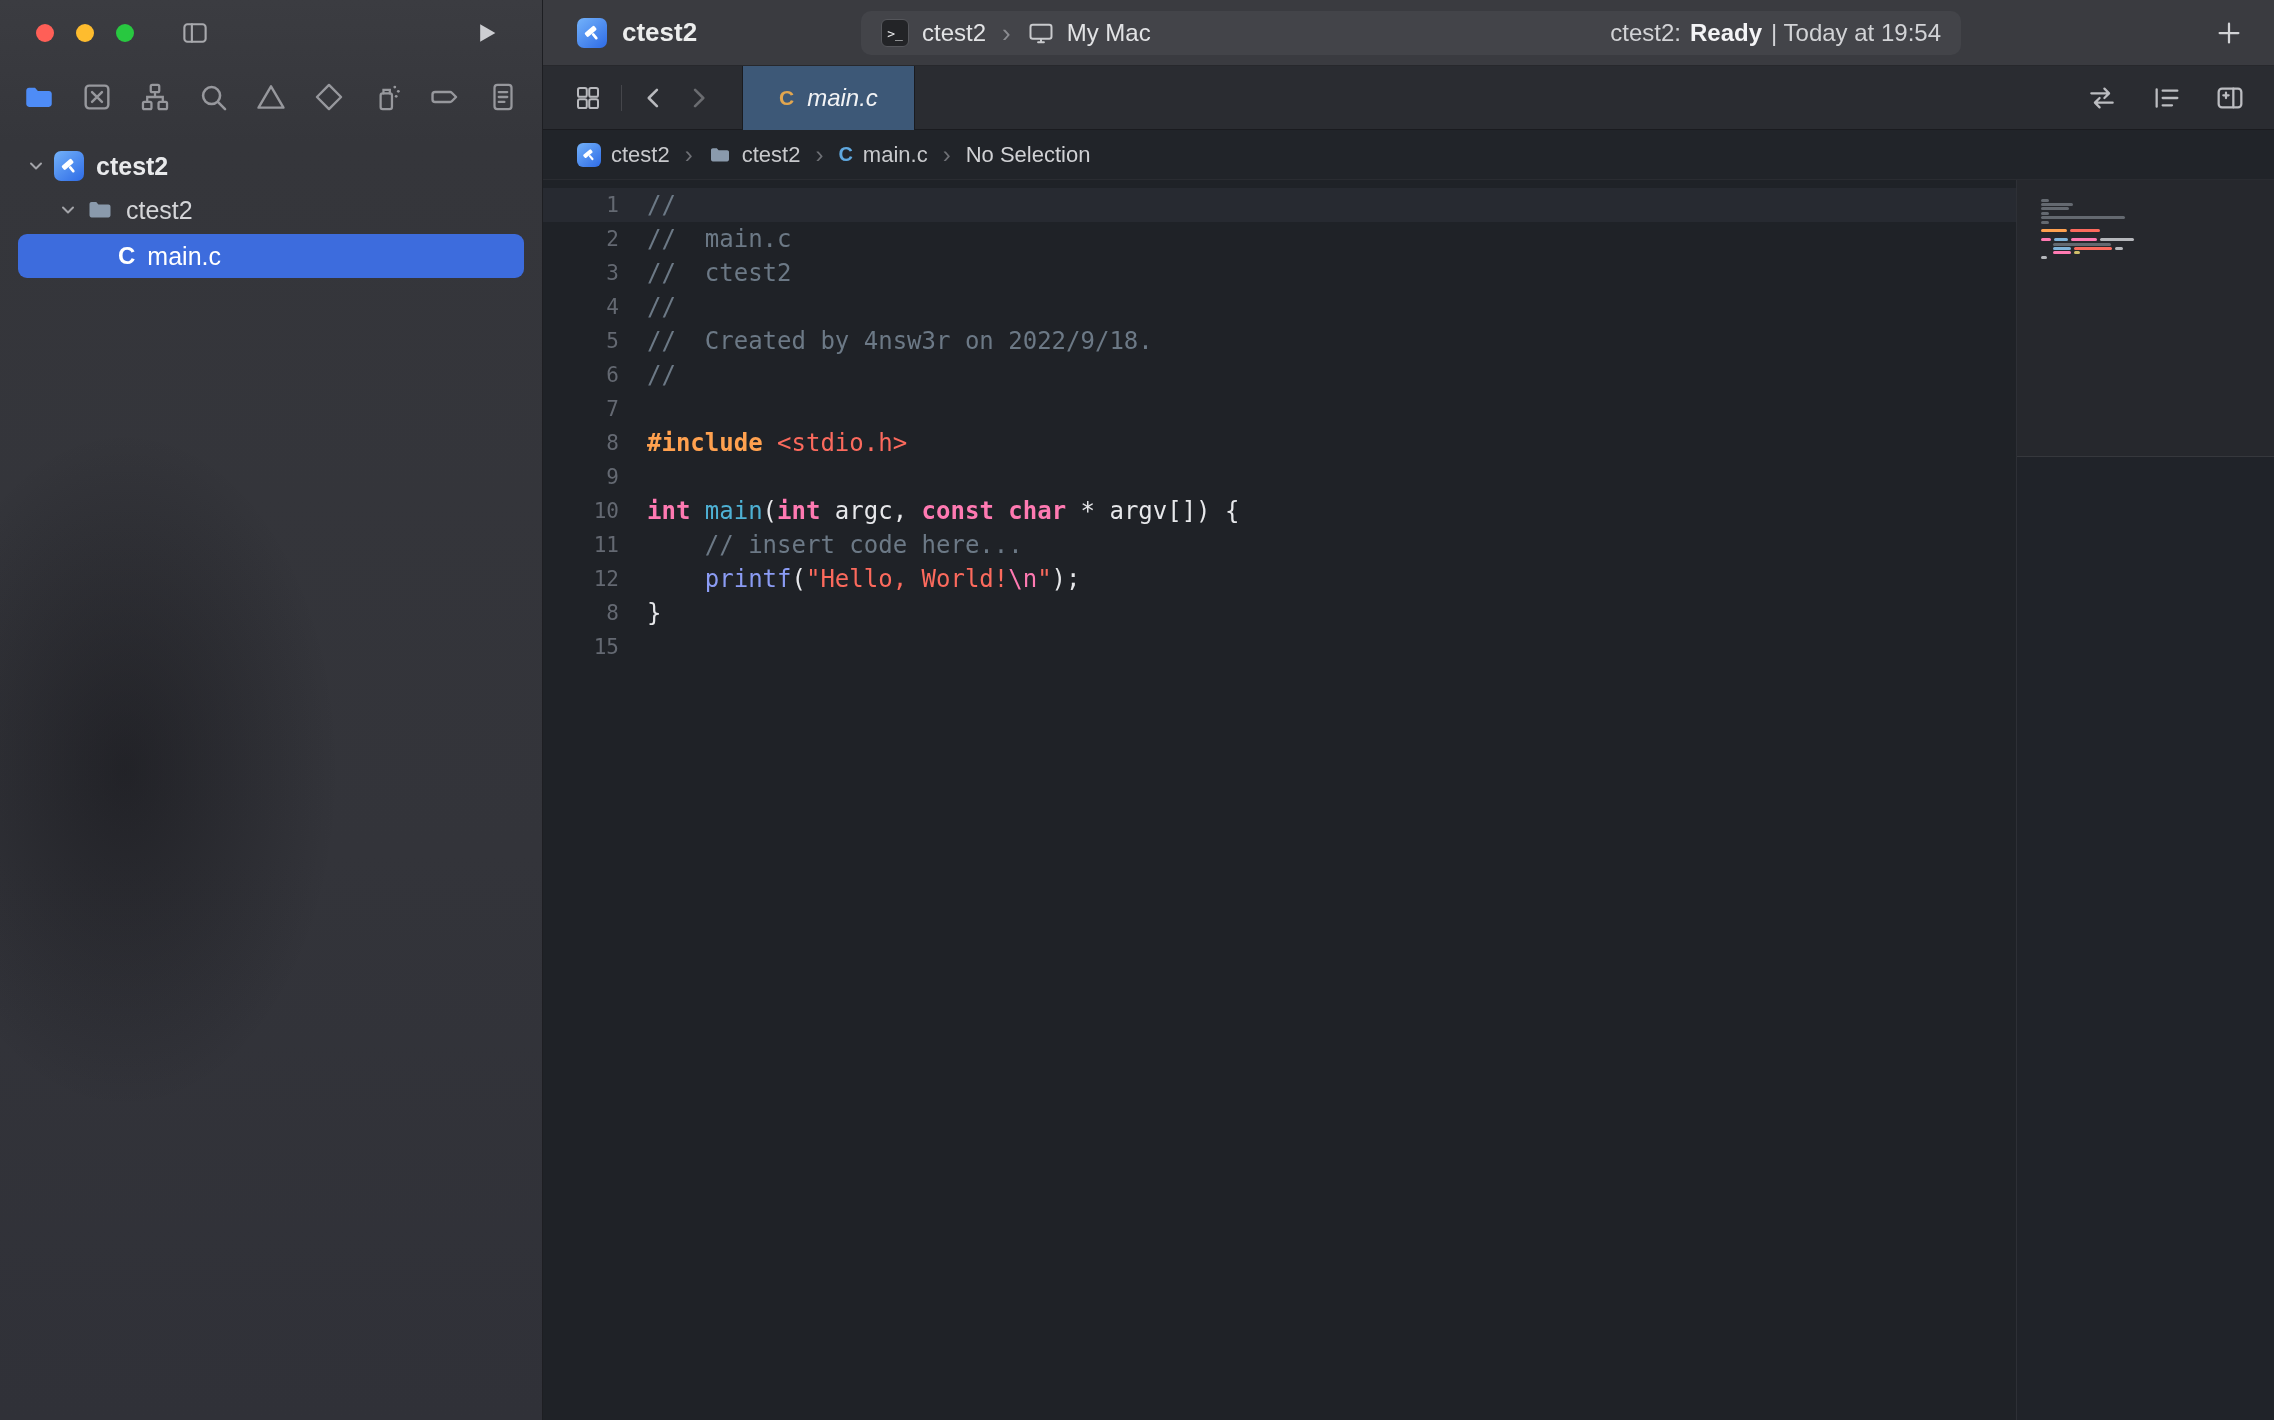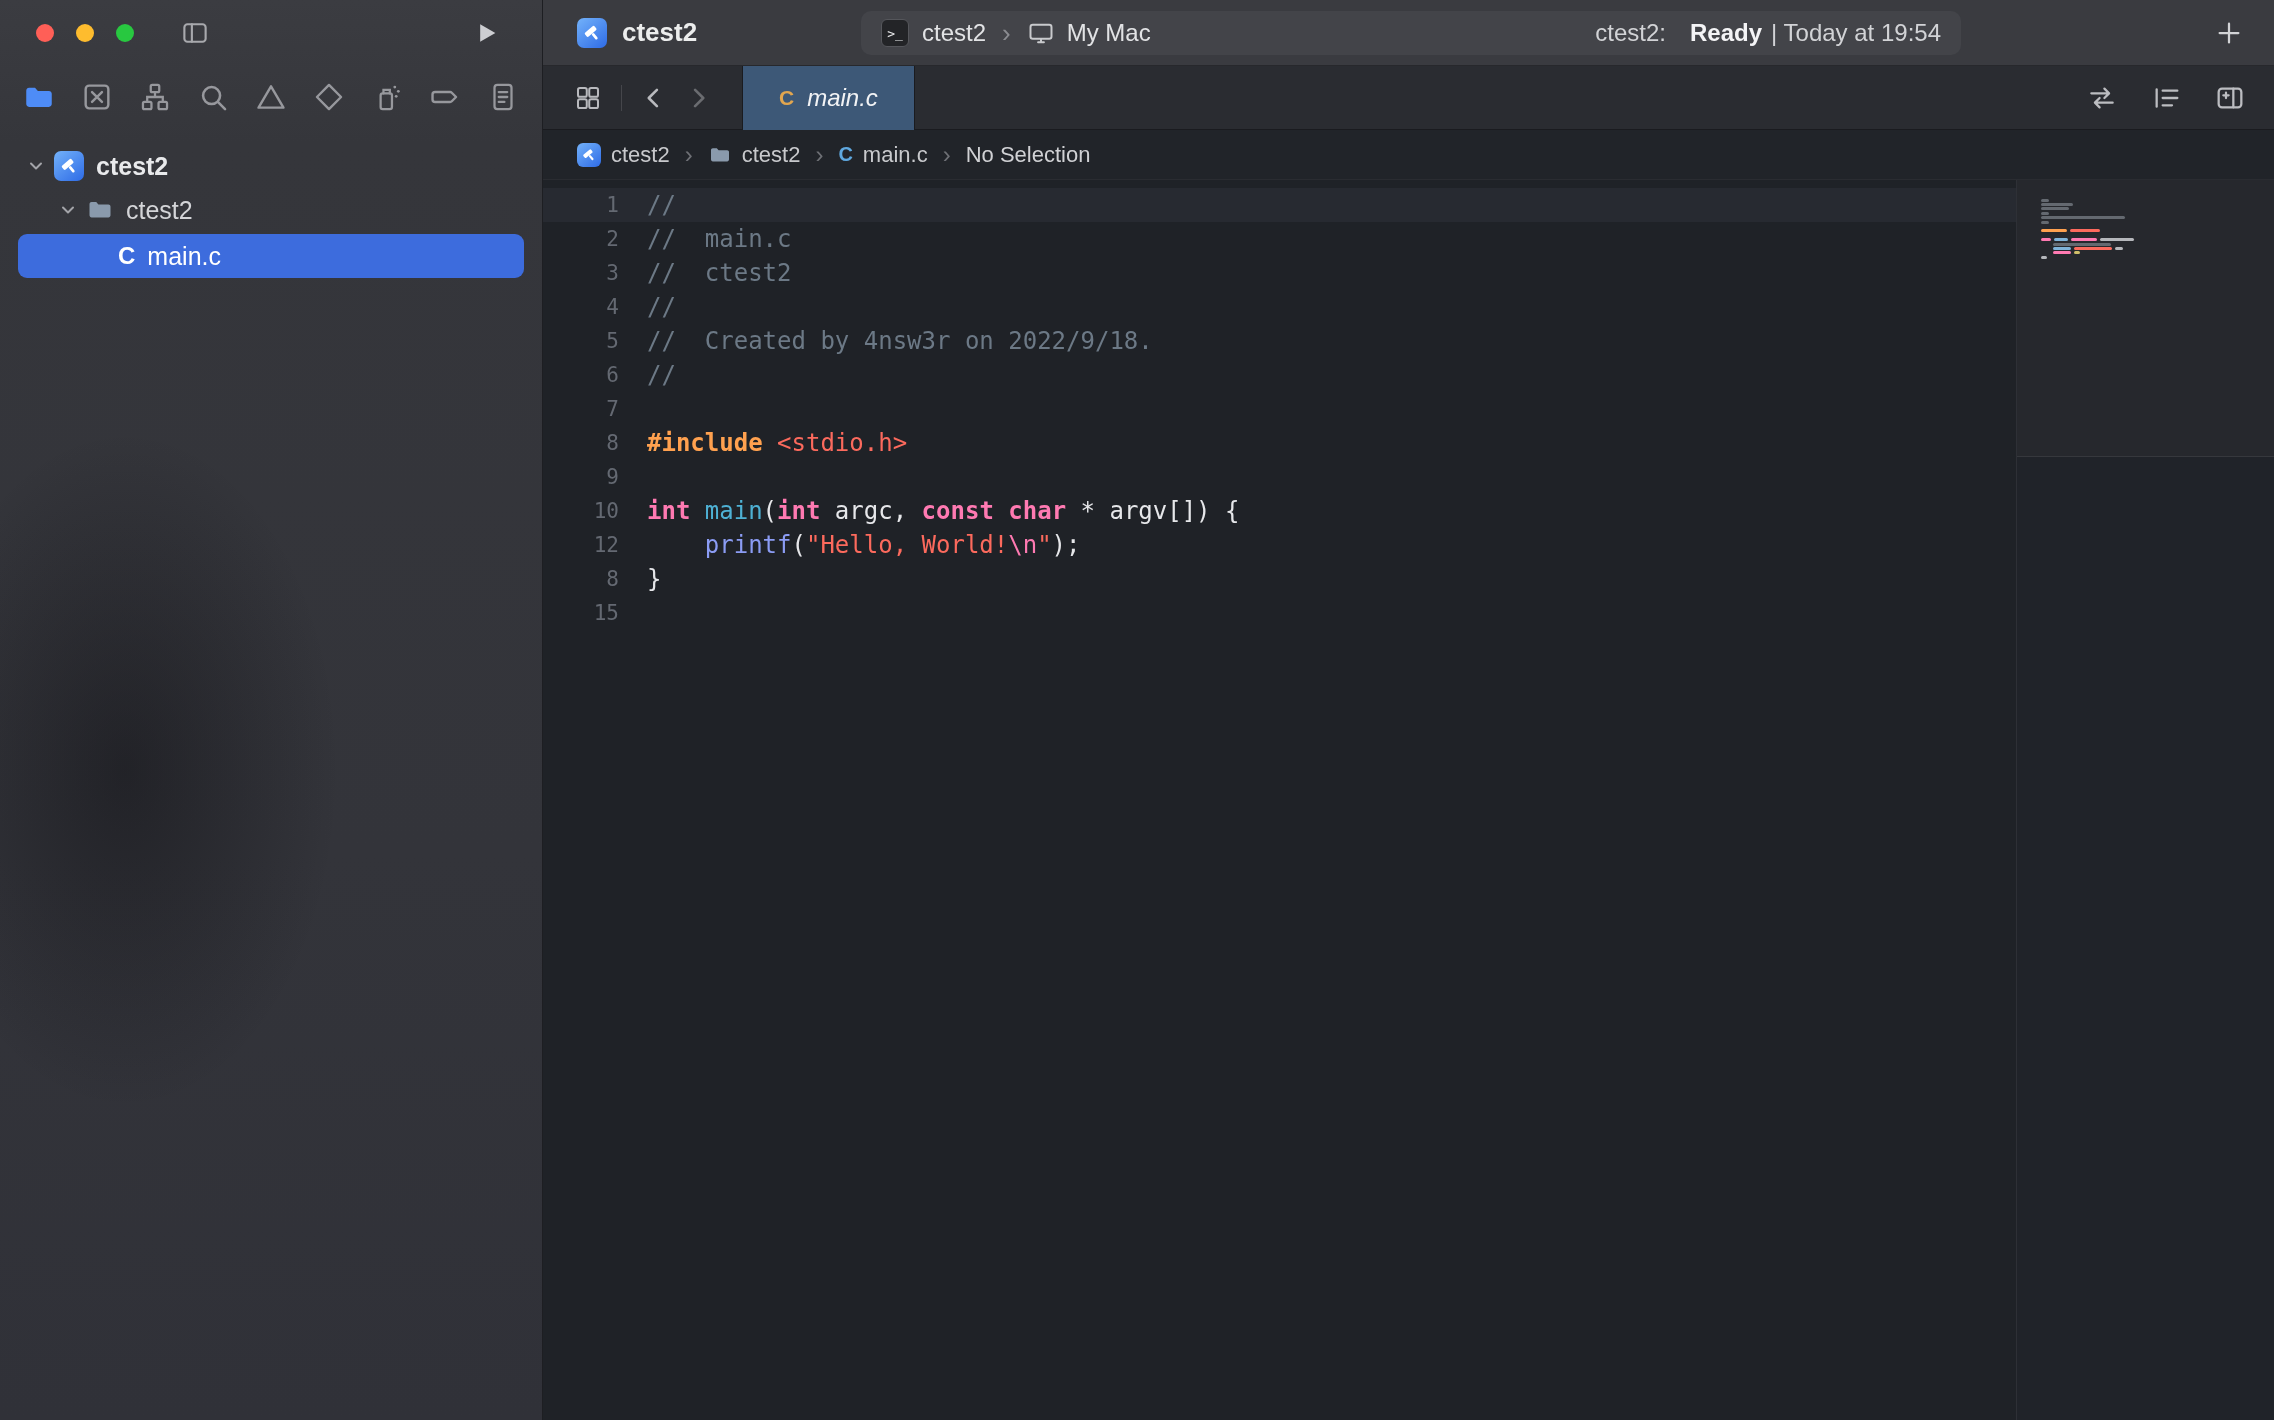--- a/index.html
+++ b/index.html
@@ -65,21 +65,21 @@
     display: flex; align-items: center; padding: 0 20px; font-size: 24px; color: #e2e3e5;
   }
   .terminal-icon {
     width: 28px; height: 28px; border-radius: 6px; background: #232427; border: 1px solid #55565b;
     color: #e8e9eb; font-size: 13px; font-family: "DejaVu Sans Mono", monospace;
     display: flex; align-items: center; justify-content: center; margin-right: 13px;
   }
   .pill-chevron { color: #8b8c91; font-size: 26px; margin: 0 16px; line-height: 1; }
   .monitor-icon { display: flex; margin-right: 12px; }
   .status { margin-left: auto; font-size: 24px; color: #d2d3d6; white-space: nowrap; }
-  .status .st-prefix { margin-right: 24px; }
+  .status .st-prefix { margin-right: 9px; }
   .status .st-state { font-weight: 700; color: #f4f4f6; margin-right: 9px; }
   .plus-button { margin-left: auto; display: flex; }
 
   .tabbar {
     height: 64px; background: #2A2C31; border-bottom: 1px solid #1a1b1f;
     display: flex; align-items: center; padding-left: 30px; position: relative;
   }
   .icon-btn { display: flex; align-items: center; justify-content: center; }
   .tab-divider { width: 1px; height: 26px; background: #45464b; margin: 0 18px; }
   .chev-back { margin-right: 16px; }
@@ -381,20 +381,21 @@
           <div class="code-line current"><span class="ln">1</span><span class="src"><span class="tok-cm">//</span></span></div>
           <div class="code-line"><span class="ln">2</span><span class="src"><span class="tok-cm">//  main.c</span></span></div>
           <div class="code-line"><span class="ln">3</span><span class="src"><span class="tok-cm">//  ctest2</span></span></div>
           <div class="code-line"><span class="ln">4</span><span class="src"><span class="tok-cm">//</span></span></div>
           <div class="code-line"><span class="ln">5</span><span class="src"><span class="tok-cm">//  Created by 4nsw3r on 2022/9/18.</span></span></div>
           <div class="code-line"><span class="ln">6</span><span class="src"><span class="tok-cm">//</span></span></div>
           <div class="code-line"><span class="ln">7</span><span class="src"></span></div>
           <div class="code-line"><span class="ln">8</span><span class="src"><span class="tok-pp">#include</span><span class="tok-pl"> </span><span class="tok-str">&lt;stdio.h&gt;</span></span></div>
           <div class="code-line"><span class="ln">9</span><span class="src"></span></div>
           <div class="code-line"><span class="ln">10</span><span class="src"><span class="tok-kw">int</span><span class="tok-pl"> </span><span class="tok-fn">main</span><span class="tok-pl">(</span><span class="tok-kw">int</span><span class="tok-pl"> argc, </span><span class="tok-kw">const</span><span class="tok-pl"> </span><span class="tok-kw">char</span><span class="tok-pl"> * argv[]) {</span></span></div>
+          <div class="code-line"><span class="ln">11</span><span class="src"><span class="tok-cm">    // insert code here...</span></span></div>
           <div class="code-line"><span class="ln">12</span><span class="src"><span class="tok-pl">    </span><span class="tok-call">printf</span><span class="tok-pl">(</span><span class="tok-str">"Hello, World!</span><span class="tok-esc">\n</span><span class="tok-str">"</span><span class="tok-pl">);</span></span></div>
           <div class="code-line"><span class="ln">8</span><span class="src"><span class="tok-pl">}</span></span></div>
           <div class="code-line"><span class="ln">15</span><span class="src"></span></div>
         </div>
       <div class="minimap-col">
         <div class="minimap-box">
             <div class="mm-row" style="padding-left: 0px;">
               <span class="mm-seg mm-g" style="width: 8px;"></span>
             </div>
             <div class="mm-row" style="padding-left: 0px;">

